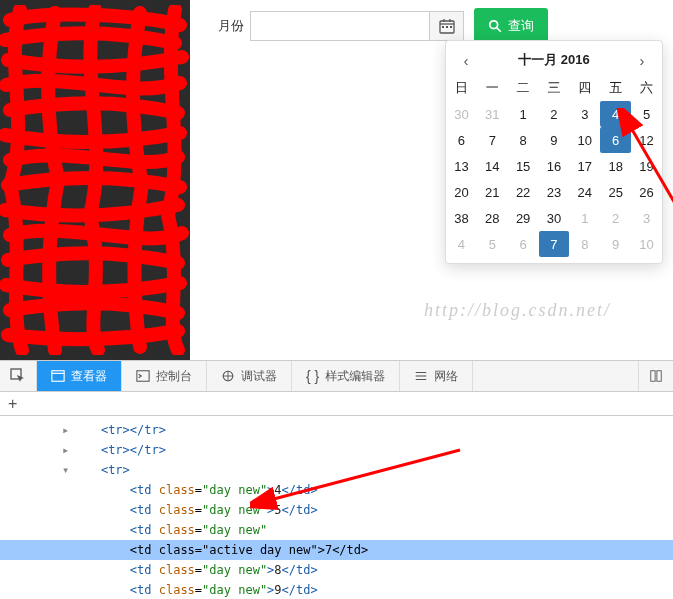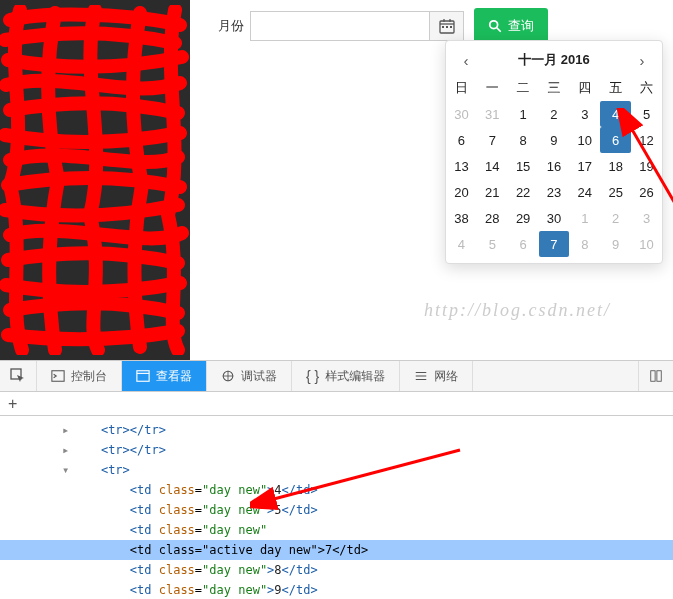--- a/index.html
+++ b/index.html
@@ -178,33 +178,33 @@
   </div>
 </div>
 
 <div class="devtools-tabs">
   <div class="dt-btn icon-only">
     <svg width="16" height="16" viewBox="0 0 16 16">
         <rect x="1" y="1" width="10" height="10" fill="none" stroke="#555" stroke-width="1.3"></rect>
         <path d="M7 7 L14 10 L11 11 L10 14 z" fill="#555"></path>
       </svg>
   </div>
+  <div class="dt-btn active">
+    <svg width="14" height="14" viewBox="0 0 16 16">
+        <rect x="1" y="2" width="14" height="12" fill="none" stroke="#fff" stroke-width="1.3"></rect>
+        <line x1="1" y1="5" x2="15" y2="5" stroke="#fff" stroke-width="1.3"></line>
+      </svg>
+    <span>查看器</span>
+  </div>
   <div class="dt-btn">
     <svg width="14" height="14" viewBox="0 0 16 16">
         <rect x="1" y="2" width="14" height="12" fill="none" stroke="#555" stroke-width="1.2"></rect>
         <path d="M3 6 L6 8 L3 10" fill="none" stroke="#555" stroke-width="1.2"></path>
       </svg>
     <span>控制台</span>
-  </div>
-  <div class="dt-btn active">
-    <svg width="14" height="14" viewBox="0 0 16 16">
-        <rect x="1" y="2" width="14" height="12" fill="none" stroke="#fff" stroke-width="1.3"></rect>
-        <line x1="1" y1="5" x2="15" y2="5" stroke="#fff" stroke-width="1.3"></line>
-      </svg>
-    <span>查看器</span>
   </div>
   <div class="dt-btn">
     <svg width="14" height="14" viewBox="0 0 16 16">
         <circle cx="8" cy="8" r="5.5" fill="none" stroke="#555" stroke-width="1.2"></circle>
         <line x1="8" y1="2" x2="8" y2="14" stroke="#555"></line>
         <line x1="2" y1="8" x2="14" y2="8" stroke="#555"></line>
       </svg>
     <span>调试器</span>
   </div>
   <div class="dt-btn">

